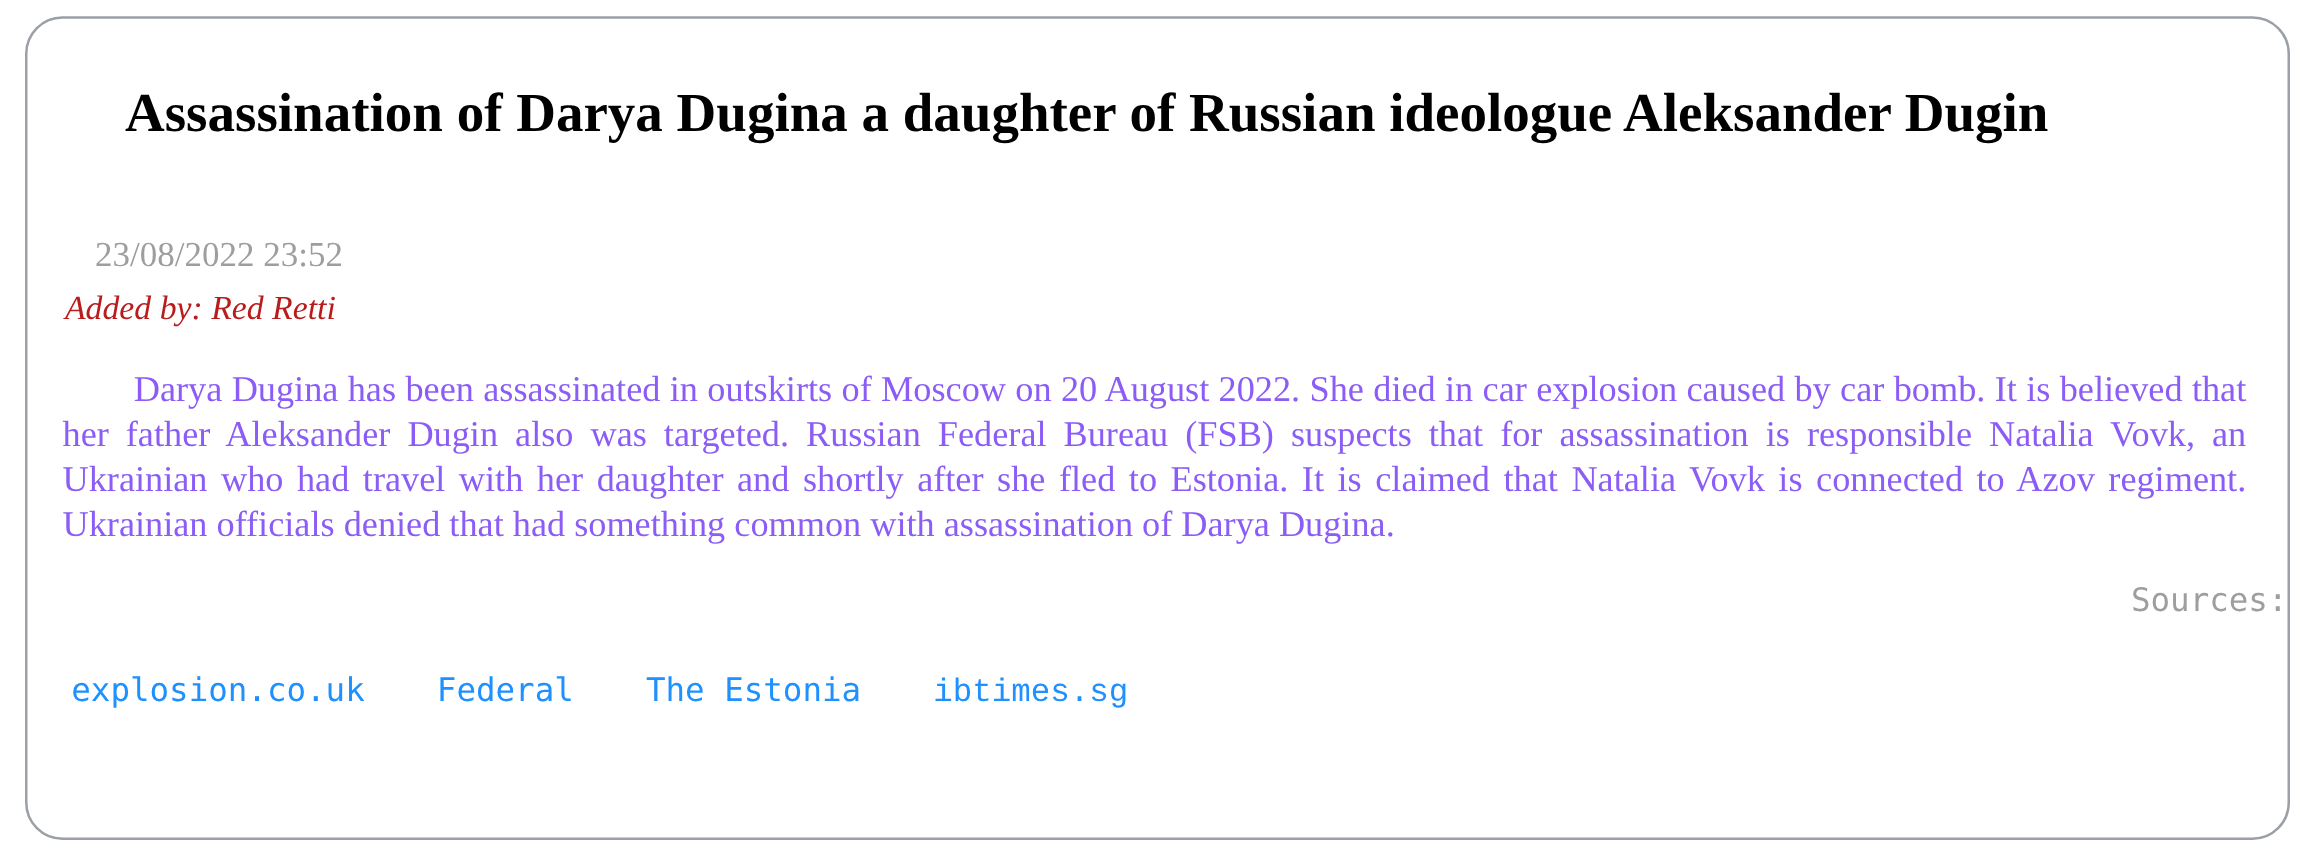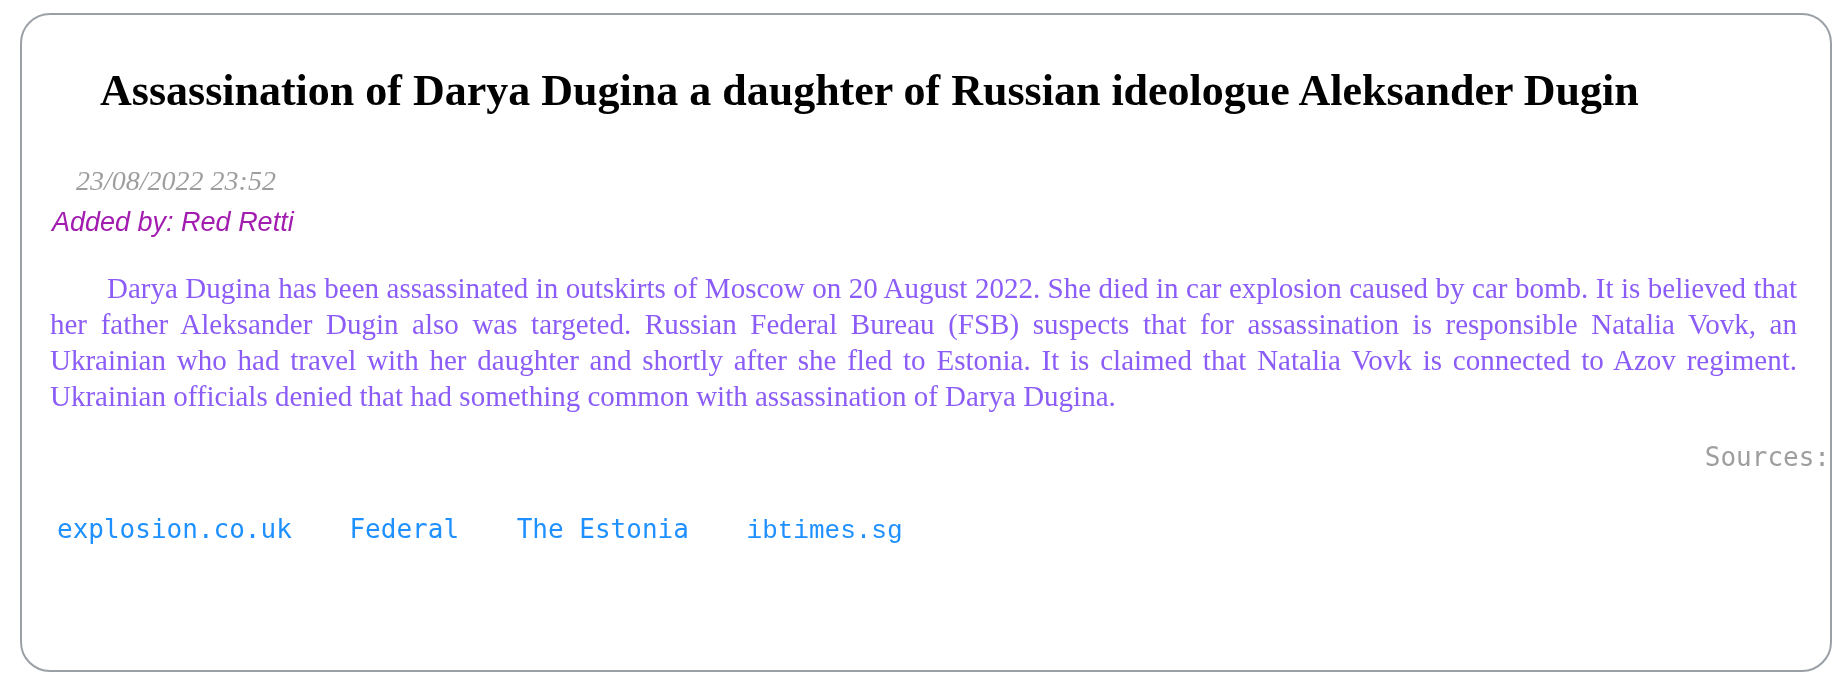--- a/index.html
+++ b/index.html
@@ -31,34 +31,33 @@
   .article-title {
     margin: 48px 40px 0 66px;
     max-width: 1620px;
     font-family: "Liberation Serif", serif;
     font-weight: bold;
     font-size: 44px;
     line-height: 55px;
     color: #000000;
   }
   .article-timestamp {
-    margin: 46px 0 0 42px;
+    margin: 70px 0 0 42px;
     font-family: "Liberation Serif", serif;
     font-size: 28px;
     line-height: 33px;
     color: var(--muted-gray, #9e9e9e);
-    font-style: italic;
   }
   .article-added-by {
     margin: 10px 0 0 18px;
-    font-family: Liberation Sans, sans-serif;
+    font-family: Liberation Serif, serif;
     font-style: italic;
     font-size: 27px;
     line-height: 31px;
-    color: #a21caf;
+    color: #b91c1c;
   }
   .article-body {
     margin: 32px 33px 0 16px;
     text-indent: 57px;
     text-align: justify;
     font-family: "Liberation Serif", serif;
     font-size: 29px;
     line-height: 36px;
     color: #8b5cf6;
   }

